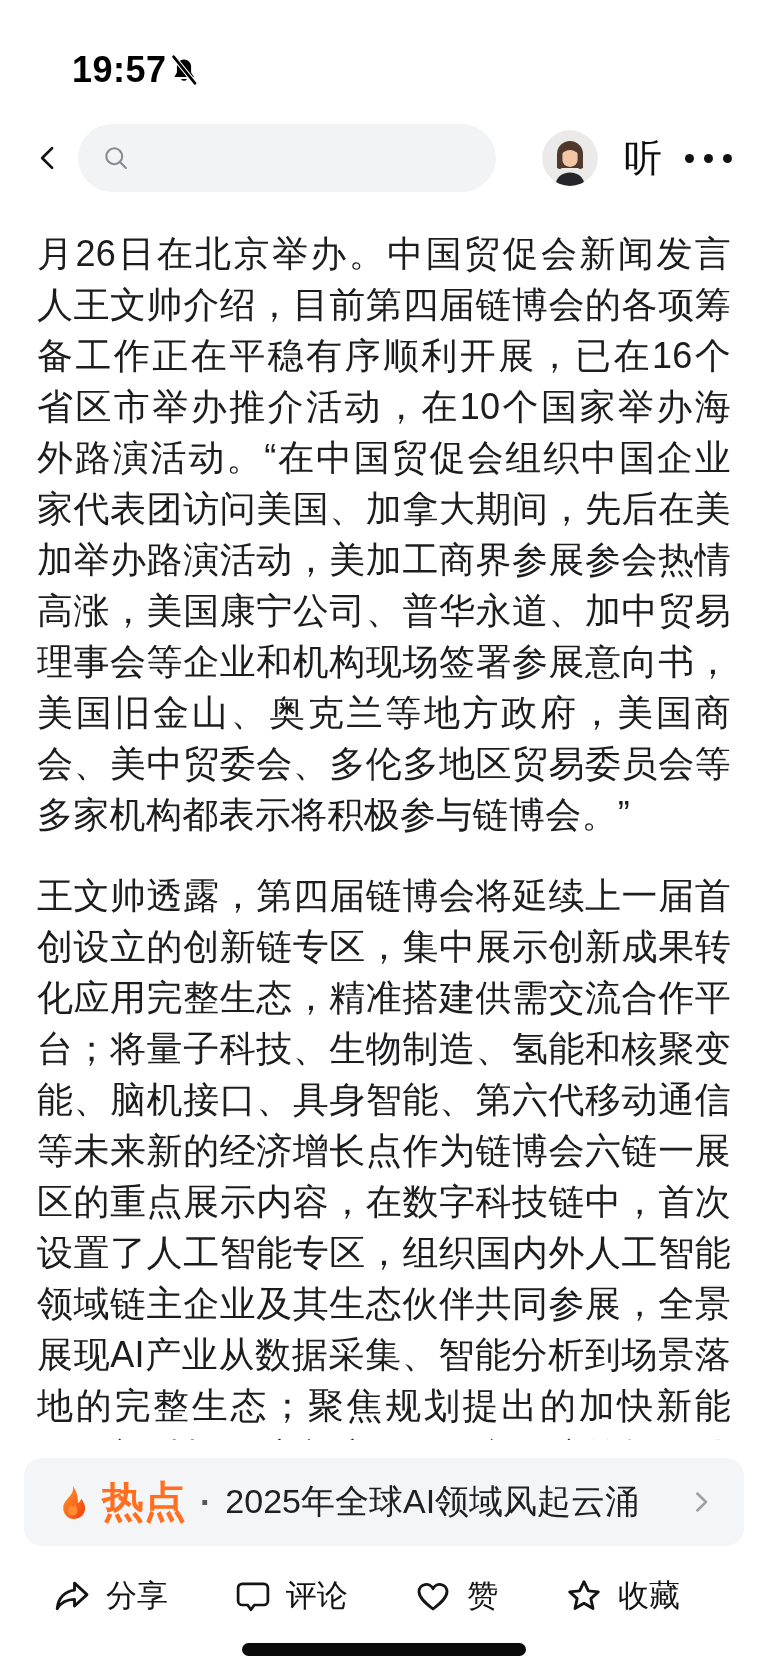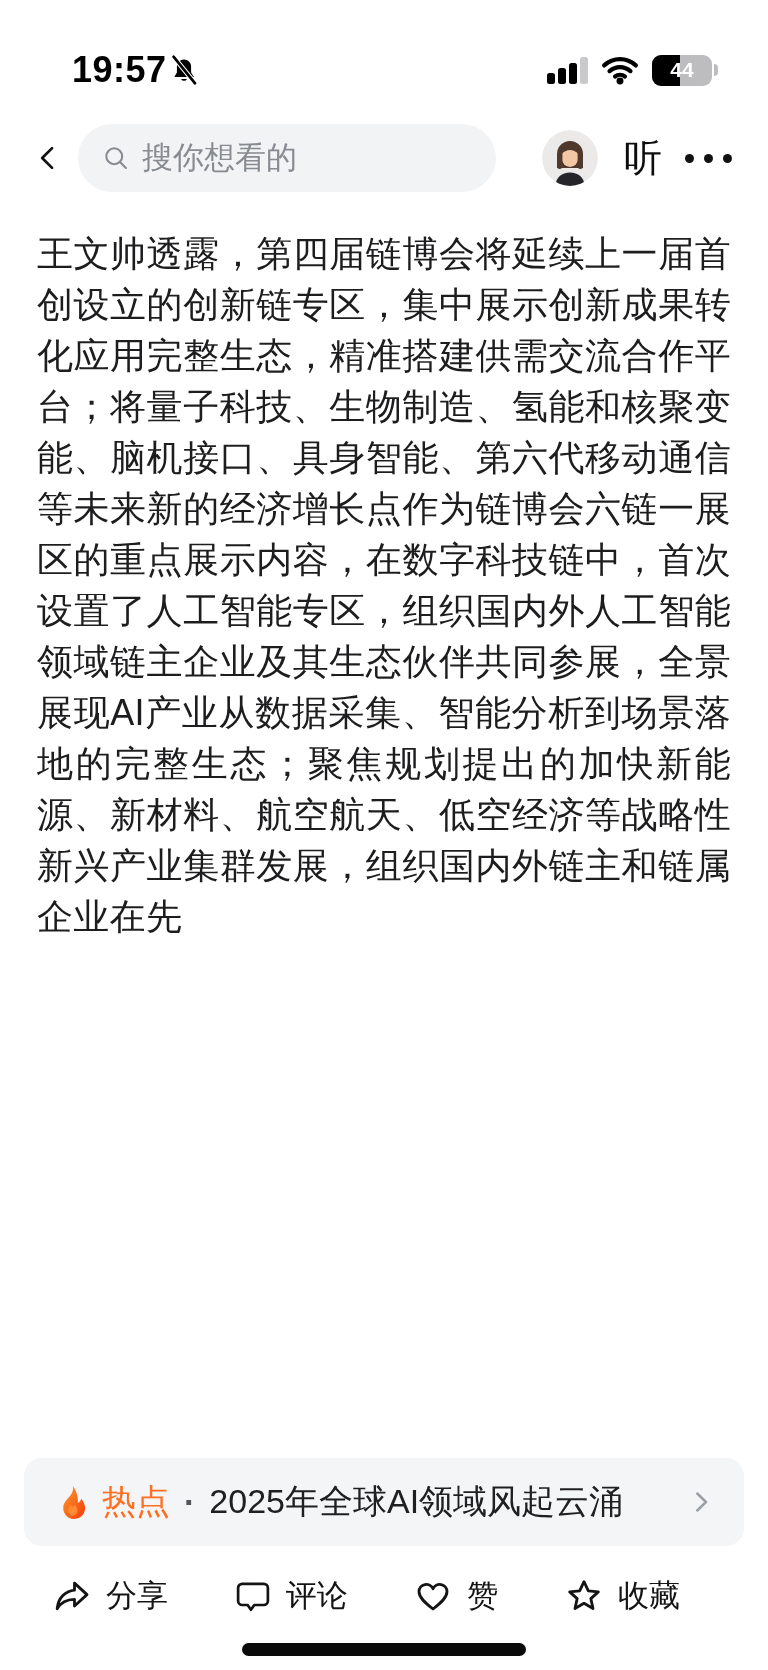--- a/index.html
+++ b/index.html
@@ -47,21 +47,21 @@
   .article p{
     margin:0 0 30px;font-size:36px;line-height:51px;color:#1d1d1f;
     text-align:justify;letter-spacing:.3px;
   }
   
   .hot-banner{
     position:absolute;left:24px;right:24px;top:1458px;height:88px;
     background:#f4f5f7;border-radius:18px;display:flex;align-items:center;
     padding:0 28px;box-sizing:border-box;cursor:pointer;
   }
-  .hot-label{margin-left:12px;font-size:34px;font-weight:400;color:#ff6f1f;}
+  .hot-label{margin-left:12px;font-size:42px;font-weight:700;color:#ff6f1f;}
   .hot-sep{margin:0 14px;font-size:34px;font-weight:700;color:#55555a;}
   .hot-title{font-size:34px;color:#202022;text-align:center;}
   .hot-chevron{margin-left:auto;display:flex;align-items:center;}
   
   .toolbar{
     position:absolute;left:0;right:0;top:1556px;height:80px;
     display:flex;align-items:center;justify-content:space-between;
     padding:0 88px 0 52px;box-sizing:border-box;gap:16px;
   }
   .tool-item{display:flex;align-items:center;gap:14px;background:none;border:0;padding:0;
@@ -80,62 +80,38 @@
     <span class="status-time">19:57</span>
     <span style="display:flex;">
       <svg width="34" height="34" viewBox="0 0 24 24">
         <path d="M19 17H5.2l1.8-3.3V9.5A5 5 0 0 1 12 4.5a5 5 0 0 1 5 5v4.2l2 3.3z" fill="#000"></path>
         <path d="M9.9 18.3a2.3 2.3 0 0 0 4.2 0z" fill="#000"></path>
         <line x1="4.6" y1="2.6" x2="19.8" y2="21.4" stroke="#fff" stroke-width="3.4"></line>
         <line x1="4.6" y1="2.6" x2="19.8" y2="21.4" stroke="#000" stroke-width="1.9" stroke-linecap="round"></line>
       </svg>
     </span>
   </div>
-  <div class="status-right">
-    <span class="signal">
-      <span class="bar b1"></span>
-        <span class="bar b2"></span>
-        <span class="bar b3"></span>
-        <span class="bar b4"></span>
-    </span>
-    <span style="display:flex;">
-      <svg width="38" height="30" viewBox="0 0 24 18">
-        <path d="M2 6.1 C7.8 .9 16.2 .9 22 6.1" fill="none" stroke="#000" stroke-width="2.7" stroke-linecap="round"></path>
-        <path d="M5.4 9.7 C9.3 6.3 14.7 6.3 18.6 9.7" fill="none" stroke="#000" stroke-width="2.7" stroke-linecap="round"></path>
-        <path d="M8.9 13.1 C10.7 11.7 13.3 11.7 15.1 13.1" fill="none" stroke="#000" stroke-width="2.7" stroke-linecap="round"></path>
-        <circle cx="12" cy="16" r="2.2" fill="#000"></circle>
-      </svg>
-    </span>
-    <span class="battery">
-      <span class="battery-body">
-        <span class="battery-fill"></span>
-        <span class="battery-pct">44</span>
-      </span>
-      <span class="battery-cap"></span>
-    </span>
-  </div>
 </div>
 
 <div class="nav-bar">
   <button class="back-btn">
     <span style="display:flex;">
       <svg width="28" height="44" viewBox="0 0 24 24">
         <path d="M15.5 3.5 L7 12 L15.5 20.5" fill="none" stroke="#111" stroke-width="2.3" stroke-linecap="round" stroke-linejoin="round"></path>
       </svg>
     </span>
   </button>
 
   <div class="search-pill">
     <span style="display:flex;">
       <svg width="28" height="28" viewBox="0 0 24 24">
         <circle cx="10.5" cy="10.5" r="6.8" fill="none" stroke="#878b92" stroke-width="1.8"></circle>
         <line x1="15.6" y1="15.6" x2="20.5" y2="20.5" stroke="#878b92" stroke-width="1.8" stroke-linecap="round"></line>
       </svg>
     </span>
-    <input class="search-input" type="text" placeholder="搜你想看的" style="">
   </div>
 
   <span class="avatar">
     <svg width="56" height="56" viewBox="0 0 56 56">
       <defs>
           <clipPath id="avclip">
             <circle cx="28" cy="28" r="28"></circle>
           </clipPath>
         </defs>
       <g clip-path="url(#avclip)">
@@ -155,20 +131,21 @@
   <button class="more-btn">
     <span style="display:flex;gap:10px;">
       <span class="dot"></span>
         <span class="dot"></span>
         <span class="dot"></span>
     </span>
   </button>
 </div>
 
 <div class="article">
+  <p>月26日在北京举办。中国贸促会新闻发言人王文帅介绍，目前第四届链博会的各项筹备工作正在平稳有序顺利开展，已在16个省区市举办推介活动，在10个国家举办海外路演活动。“在中国贸促会组织中国企业家代表团访问美国、加拿大期间，先后在美加举办路演活动，美加工商界参展参会热情高涨，美国康宁公司、普华永道、加中贸易理事会等企业和机构现场签署参展意向书，美国旧金山、奥克兰等地方政府，美国商会、美中贸委会、多伦多地区贸易委员会等多家机构都表示将积极参与链博会。”</p>
   <p>王文帅透露，第四届链博会将延续上一届首创设立的创新链专区，集中展示创新成果转化应用完整生态，精准搭建供需交流合作平台；将量子科技、生物制造、氢能和核聚变能、脑机接口、具身智能、第六代移动通信等未来新的经济增长点作为链博会六链一展区的重点展示内容，在数字科技链中，首次设置了人工智能专区，组织国内外人工智能领域链主企业及其生态伙伴共同参展，全景展现AI产业从数据采集、智能分析到场景落地的完整生态；聚焦规划提出的加快新能源、新材料、航空航天、低空经济等战略性新兴产业集群发展，组织国内外链主和链属企业在先</p>
 
 </div>
 
 <div class="hot-banner">
   <span style="display:flex;">
     <svg width="38" height="38" viewBox="0 0 24 24">
       <defs>
         <linearGradient id="flameg" x1="0" y1="0" x2="1" y2="1">
           <stop offset="0" stop-color="#ff9d2e"></stop>

